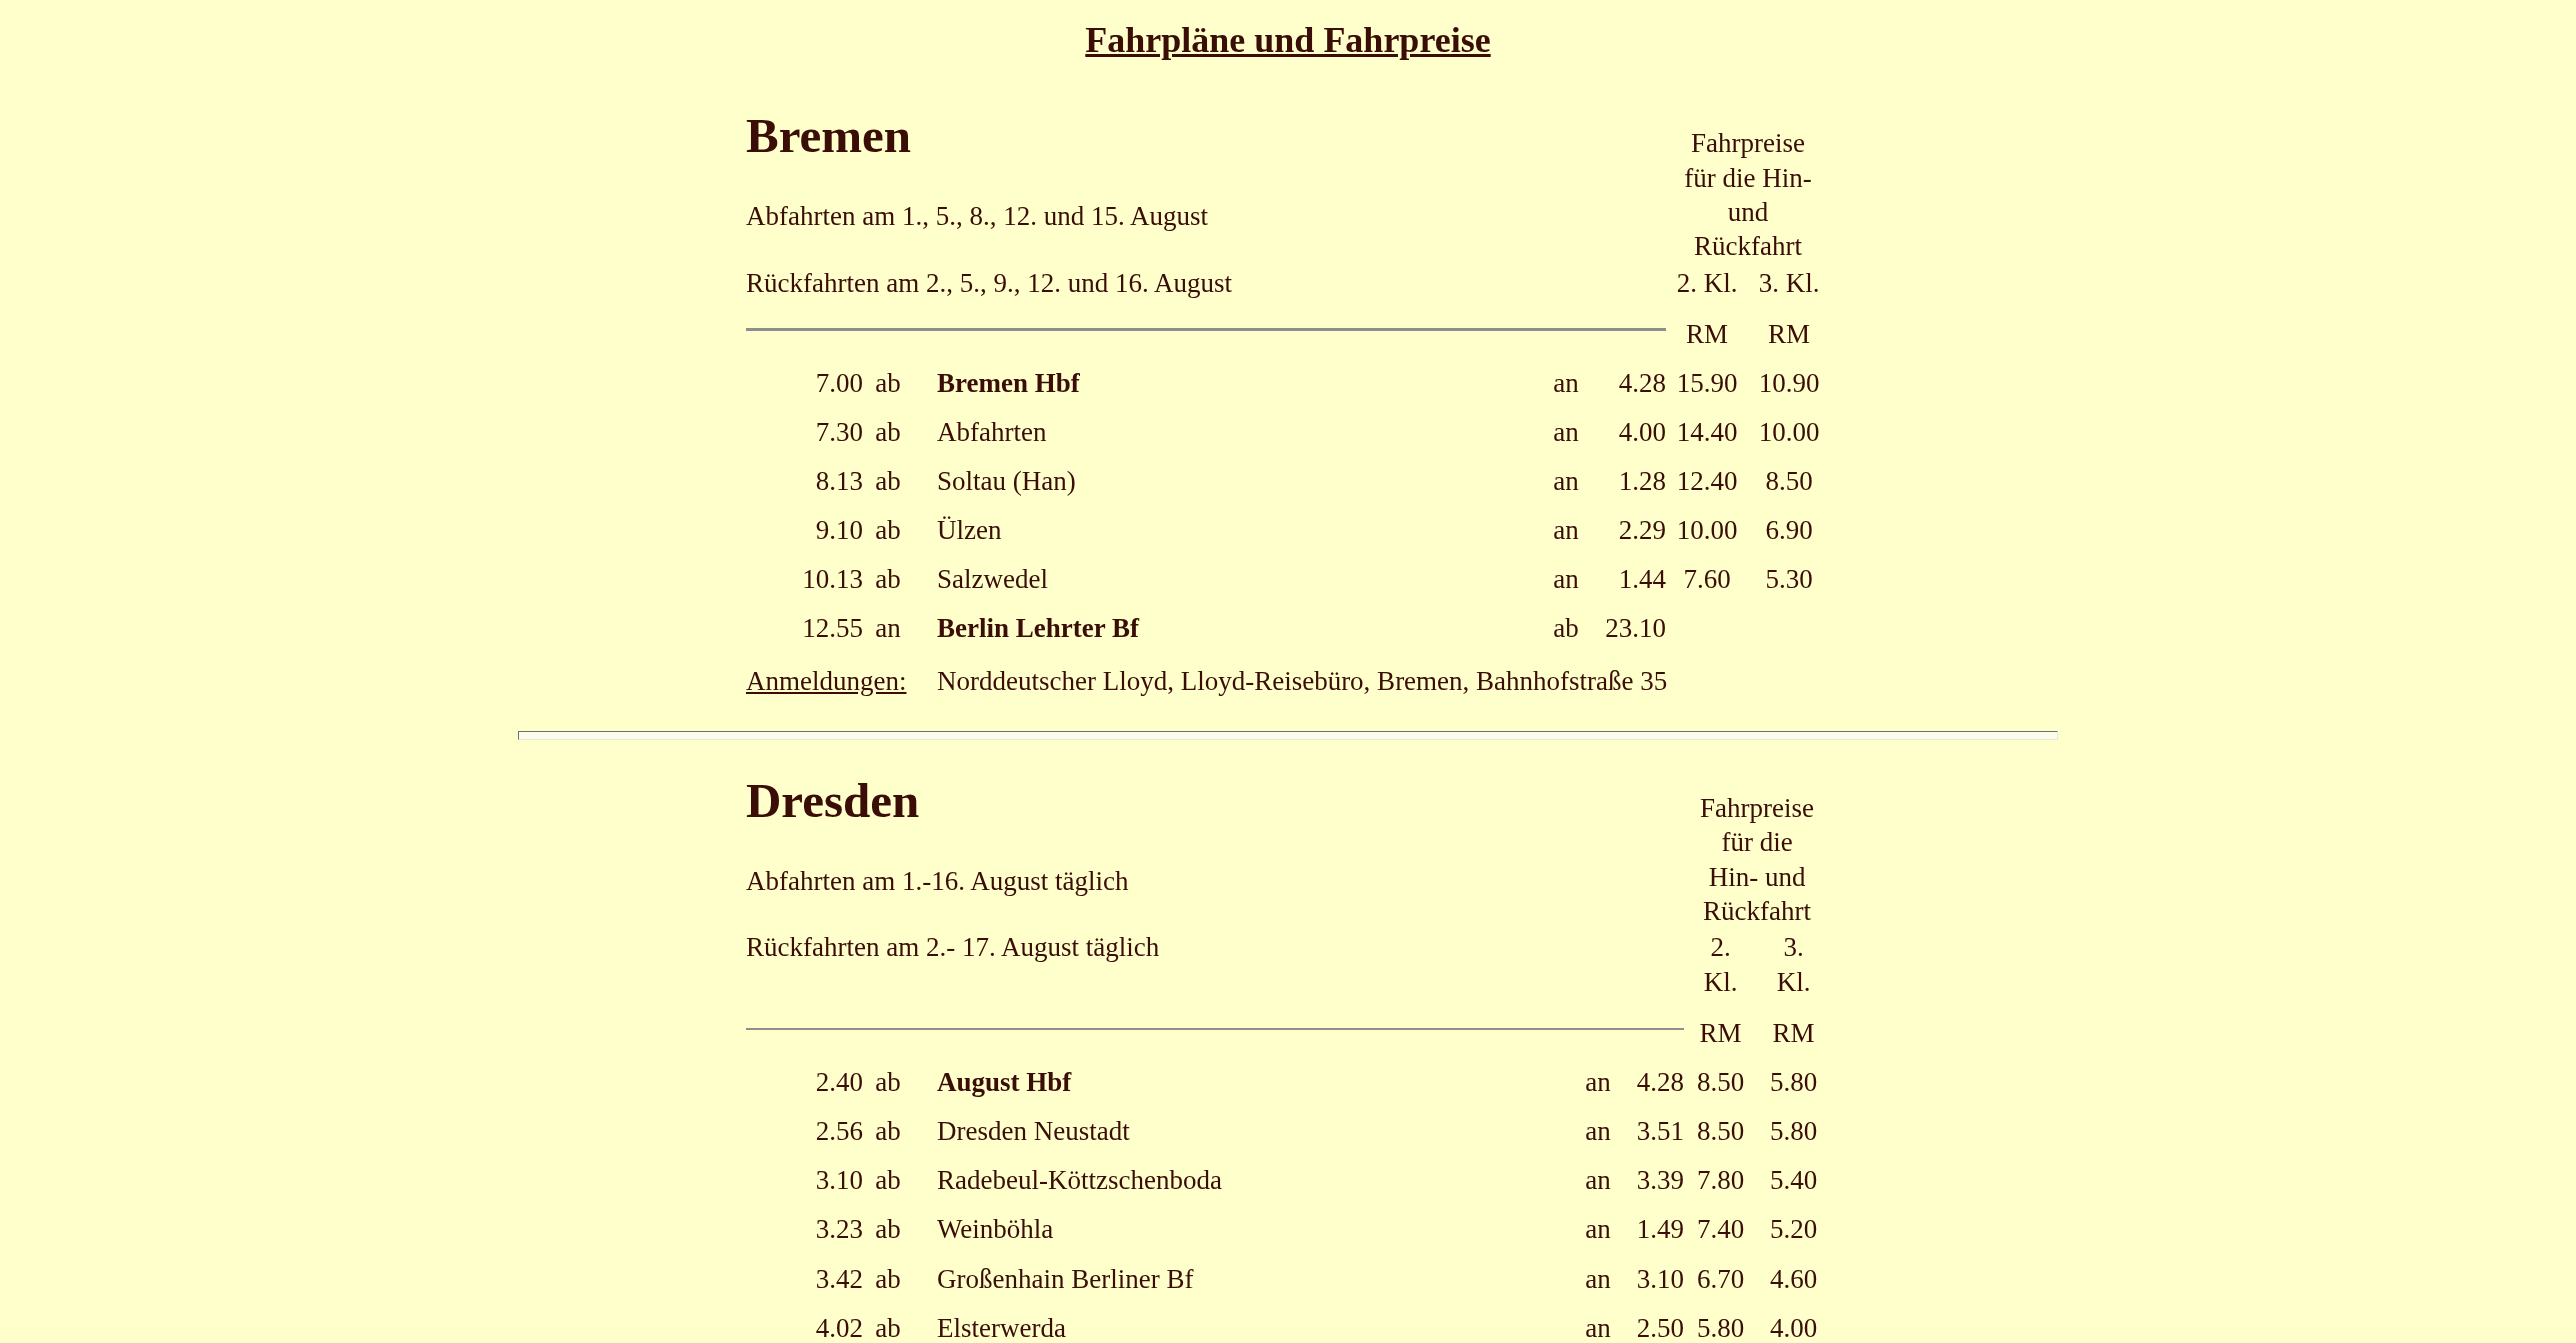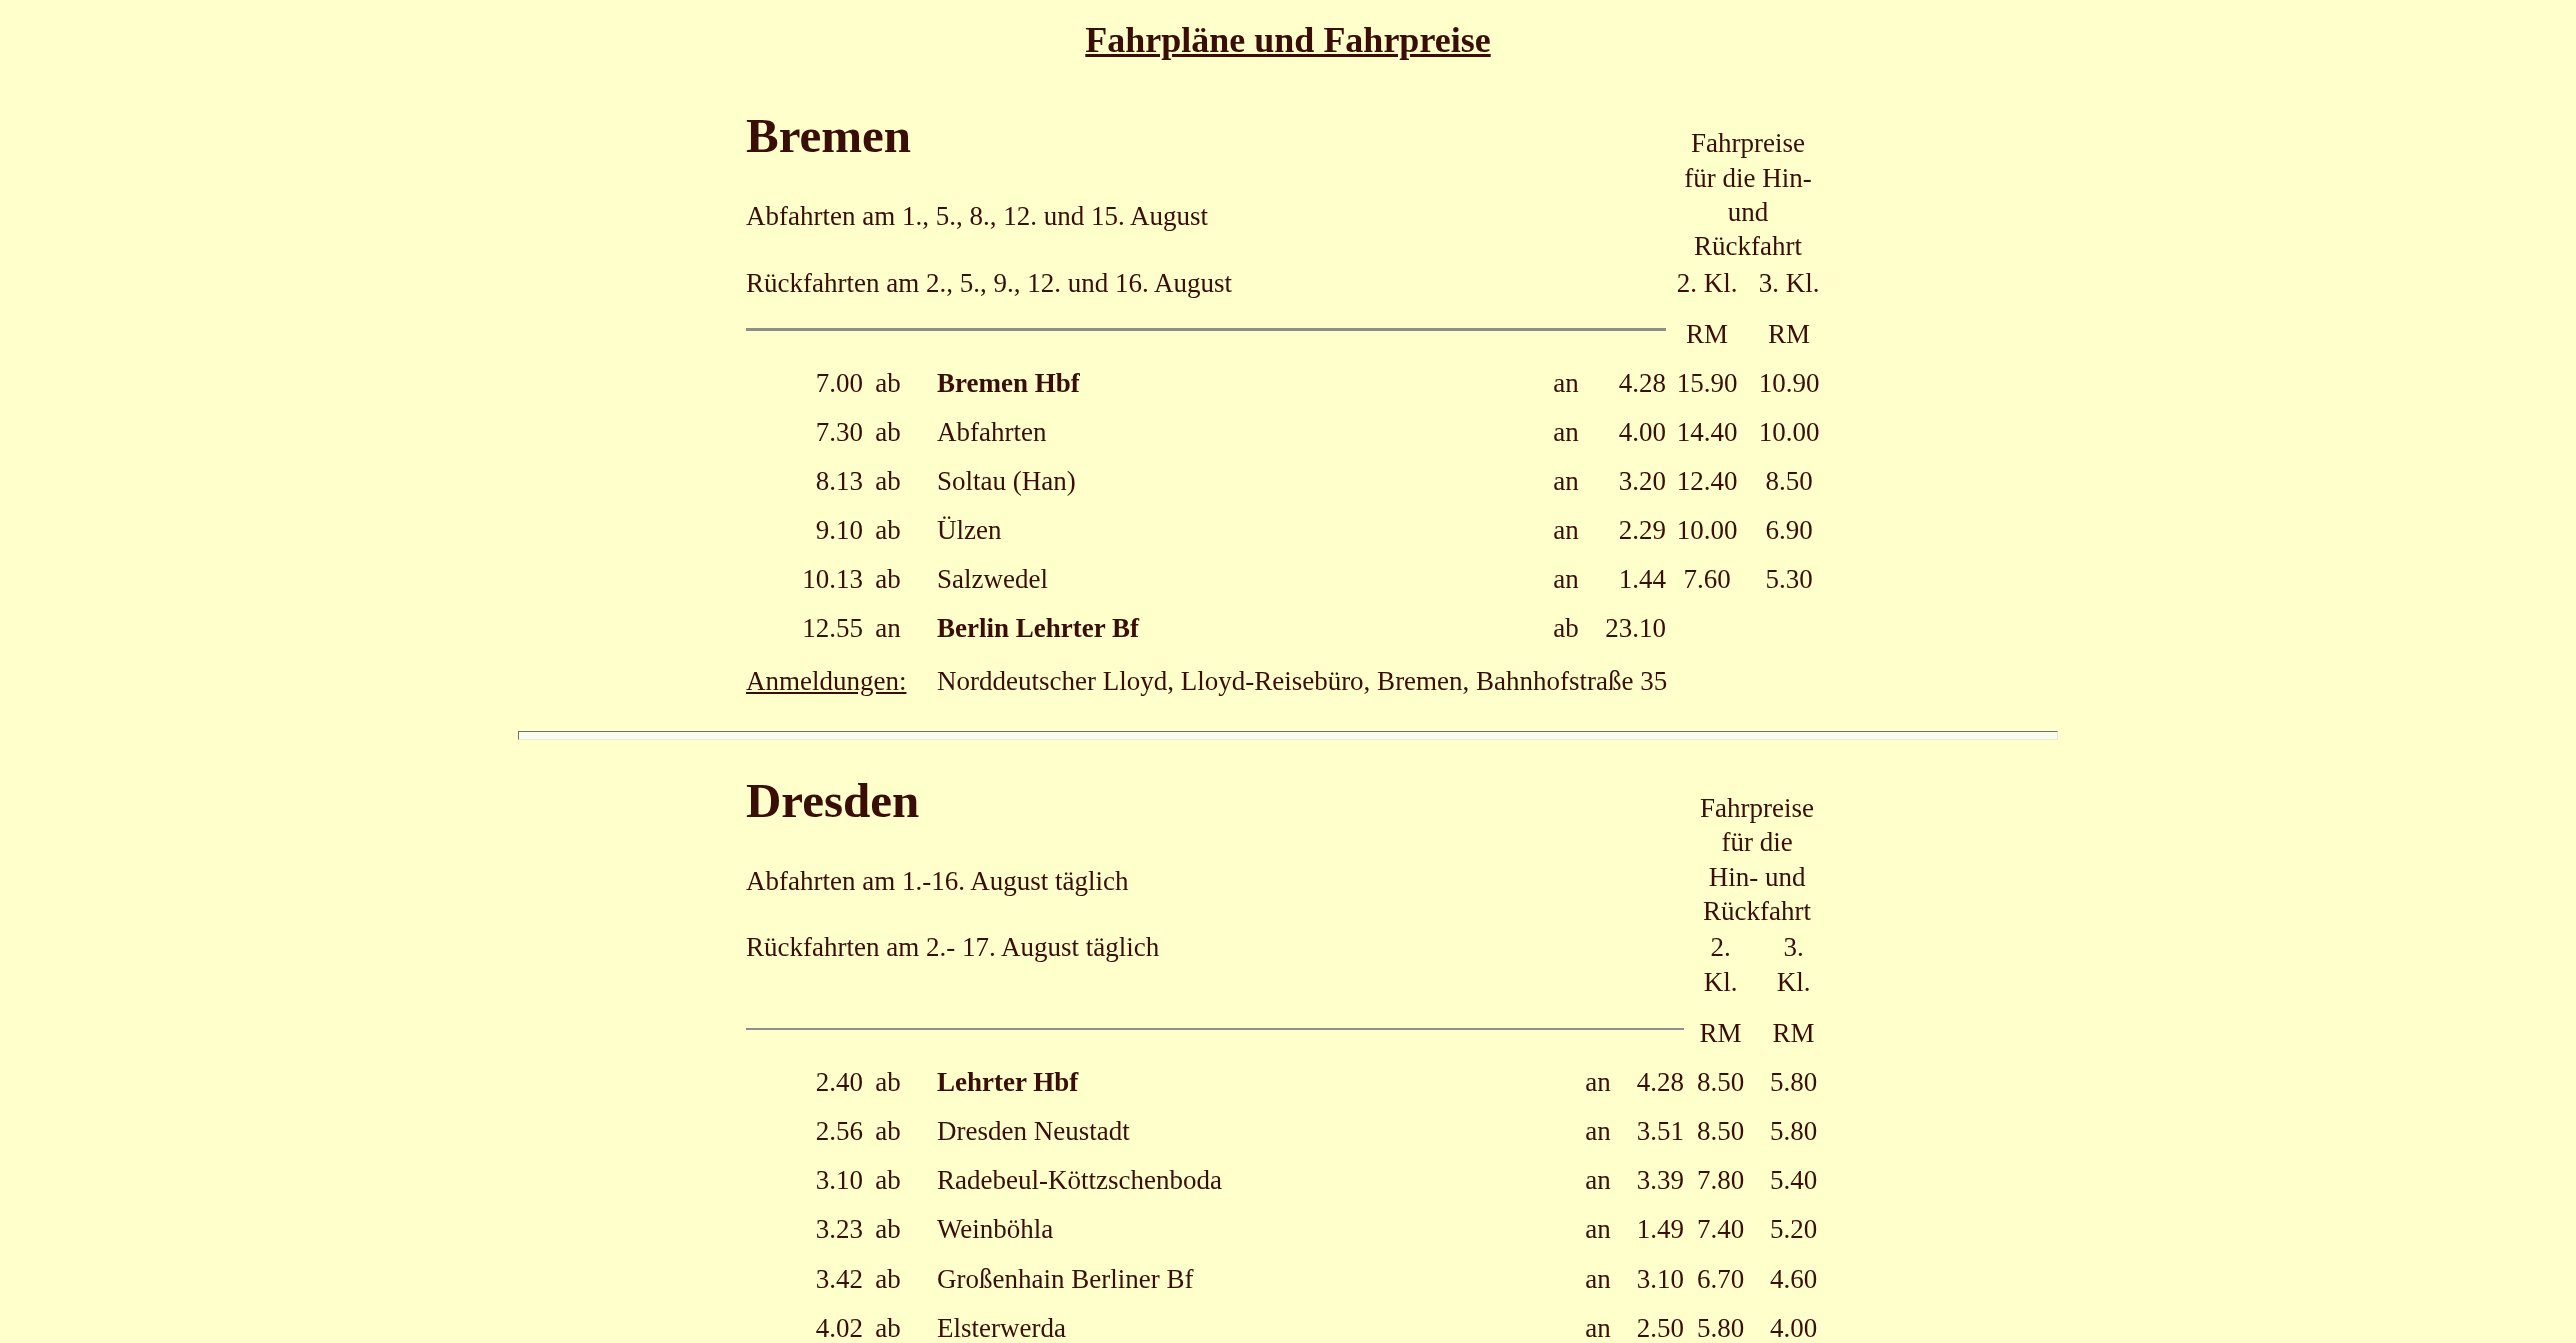--- a/index.html
+++ b/index.html
@@ -150,21 +150,21 @@
     <td class="c-mark">an</td>
     <td class="c-time2">4.00</td>
     <td class="c-kl">14.40</td>
     <td class="c-kl">10.00</td>
   </tr>
   <tr>
     <td class="c-time">8.13</td>
     <td class="c-mark">ab</td>
     <td class="c-station">Soltau (Han)</td>
     <td class="c-mark">an</td>
-    <td class="c-time2">3.20</td>
+    <td class="c-time2">1.28</td>
     <td class="c-kl">12.40</td>
     <td class="c-kl">8.50</td>
   </tr>
   <tr>
     <td class="c-time">9.10</td>
     <td class="c-mark">ab</td>
     <td class="c-station">Ülzen</td>
     <td class="c-mark">an</td>
     <td class="c-time2">2.29</td>
     <td class="c-kl">10.00</td>
@@ -236,21 +236,21 @@
     <td colspan="5">
           <div class="thin-rule"></div>
         </td>
     <td class="c-kl rm-cell">RM</td>
     <td class="c-kl rm-cell">RM</td>
   </tr>
 
   <tr>
     <td class="c-time">2.40</td>
     <td class="c-mark">ab</td>
-    <td class="c-station bold">Lehrter Hbf</td>
+    <td class="c-station bold">August Hbf</td>
     <td class="c-mark">an</td>
     <td class="c-time2">4.28</td>
     <td class="c-kl">8.50</td>
     <td class="c-kl">5.80</td>
   </tr>
   <tr>
     <td class="c-time">2.56</td>
     <td class="c-mark">ab</td>
     <td class="c-station">Dresden Neustadt</td>
     <td class="c-mark">an</td>

